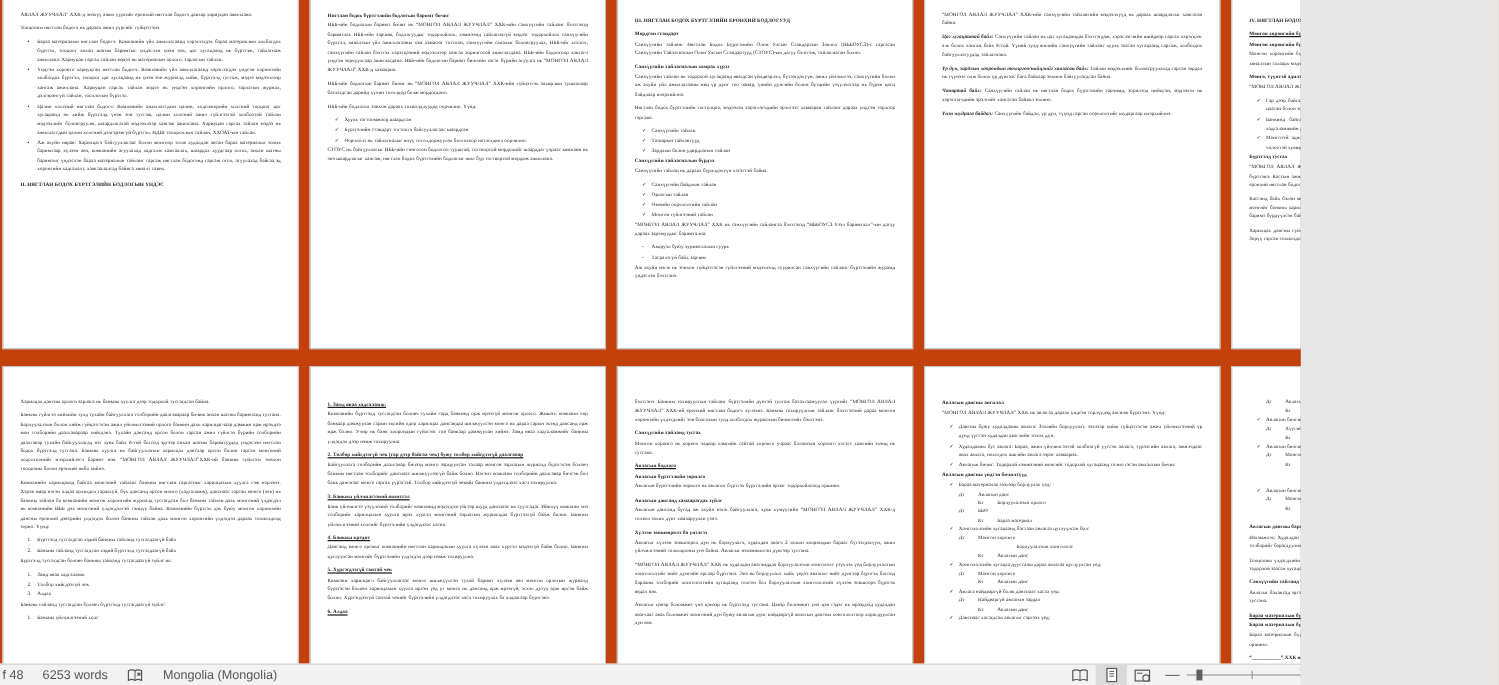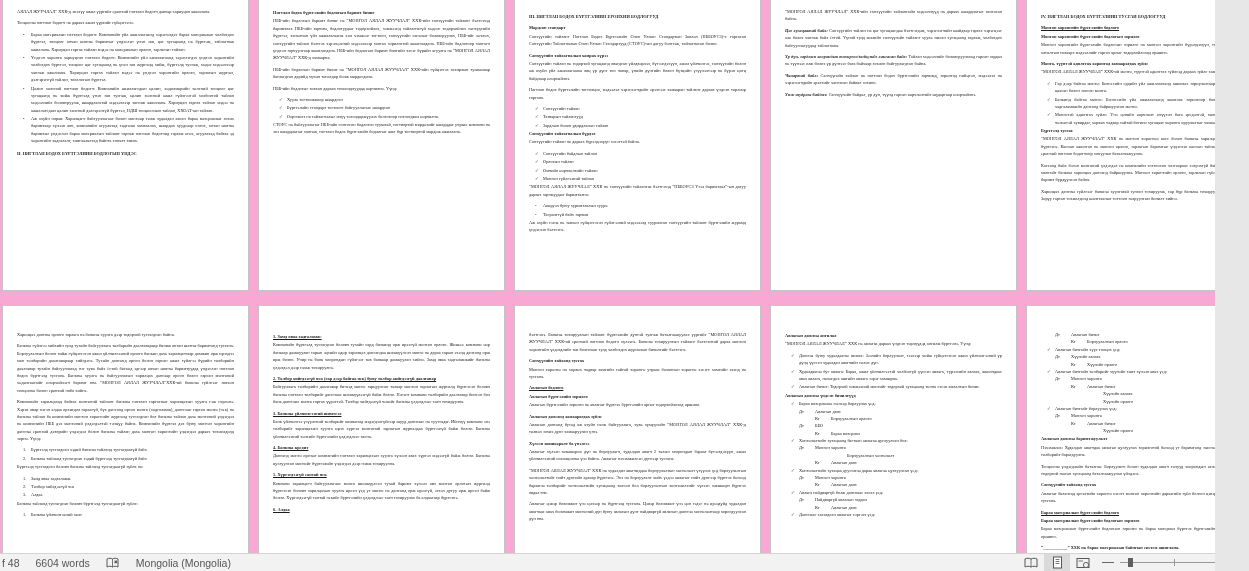--- a/index.html
+++ b/index.html
@@ -1,16 +1,16 @@
 <!DOCTYPE html>
 <html><head>
 <meta charset="utf-8">
 <style>
   html,body{margin:0;padding:0;background:#e7e7e7;}
-  .canvas{position:relative;width:1215px;height:571px;overflow:hidden;background:#f9a8d4;font-family:"Liberation Sans",sans-serif;}
+  .canvas{position:relative;width:1084px;height:571px;overflow:hidden;background:#c2410c;font-family:"Liberation Sans",sans-serif;}
   .page-row{position:absolute;display:flex;gap:9px;left:2px;}
   .row-1{top:-18px;}
   .row-2{top:305px;}
   .page{width:247px;height:309px;background:#ffffff;border:1px solid #c3c3c3;box-sizing:border-box;
         padding:25px 14px 20px 14px;overflow:hidden;flex:0 0 auto;}
   .pg-body{font-family:"Liberation Serif",serif;color:#1c1c1c;font-size:4.3px;line-height:1.72;
            text-align:justify;letter-spacing:.05px;}
   .b-p{margin:0 0 4px 0;}
   .b-h1{font-weight:bold;margin:5px 0 4px 0;text-align:left;}
   .b-hb{font-weight:bold;margin:1px 0 1px 0;text-align:left;}
@@ -433,21 +433,21 @@
           <div class="b-p">Бараа материалын бүртгэлийн бодлогын зорилго нь бараа материал бүртгэх бүртгэлийн аргыг тодорхойлоход оршино.</div>
           <div class="b-hb">“___________” ХХК нь бараа материалын байнгын систем ашиглана.</div>
           <div class="b-p">Бараа материалын бүртгэлийн байнгын систем ашиглах гэдэг нь бараа материалын данснаас хасагдсан буюу нэмэгдсэн гүйлгээ бүрийг тухай бүрд нь бүртгэнэ гэсэн үг юм.</div>
         </div>
       </div>
     </div>
 
   <div class="status-bar">
     <div class="sb-left">
       <div class="sb-item sb-page">f 48</div>
-      <div class="sb-item">6604 words</div>
+      <div class="sb-item">6253 words</div>
       <div class="sb-item">
         <svg width="14" height="13" viewBox="0 0 14 13">
           <path d="M1 3 C3 2 5 2 6.5 3 C8 2 10 2 12 3 L12 11 C10 10 8 10 6.5 11 C5 10 3 10 1 11 Z" fill="none" stroke="#565656" stroke-width="1"></path>
           <line x1="6.5" y1="3" x2="6.5" y2="11" stroke="#565656" stroke-width="0.8"></line>
           <path d="M8.6 4.6 L11 7 M11 4.6 L8.6 7" stroke="#565656" stroke-width="1.1"></path>
         </svg>
       </div>
       <div class="sb-item">Mongolia (Mongolia)</div>
     </div>
 

